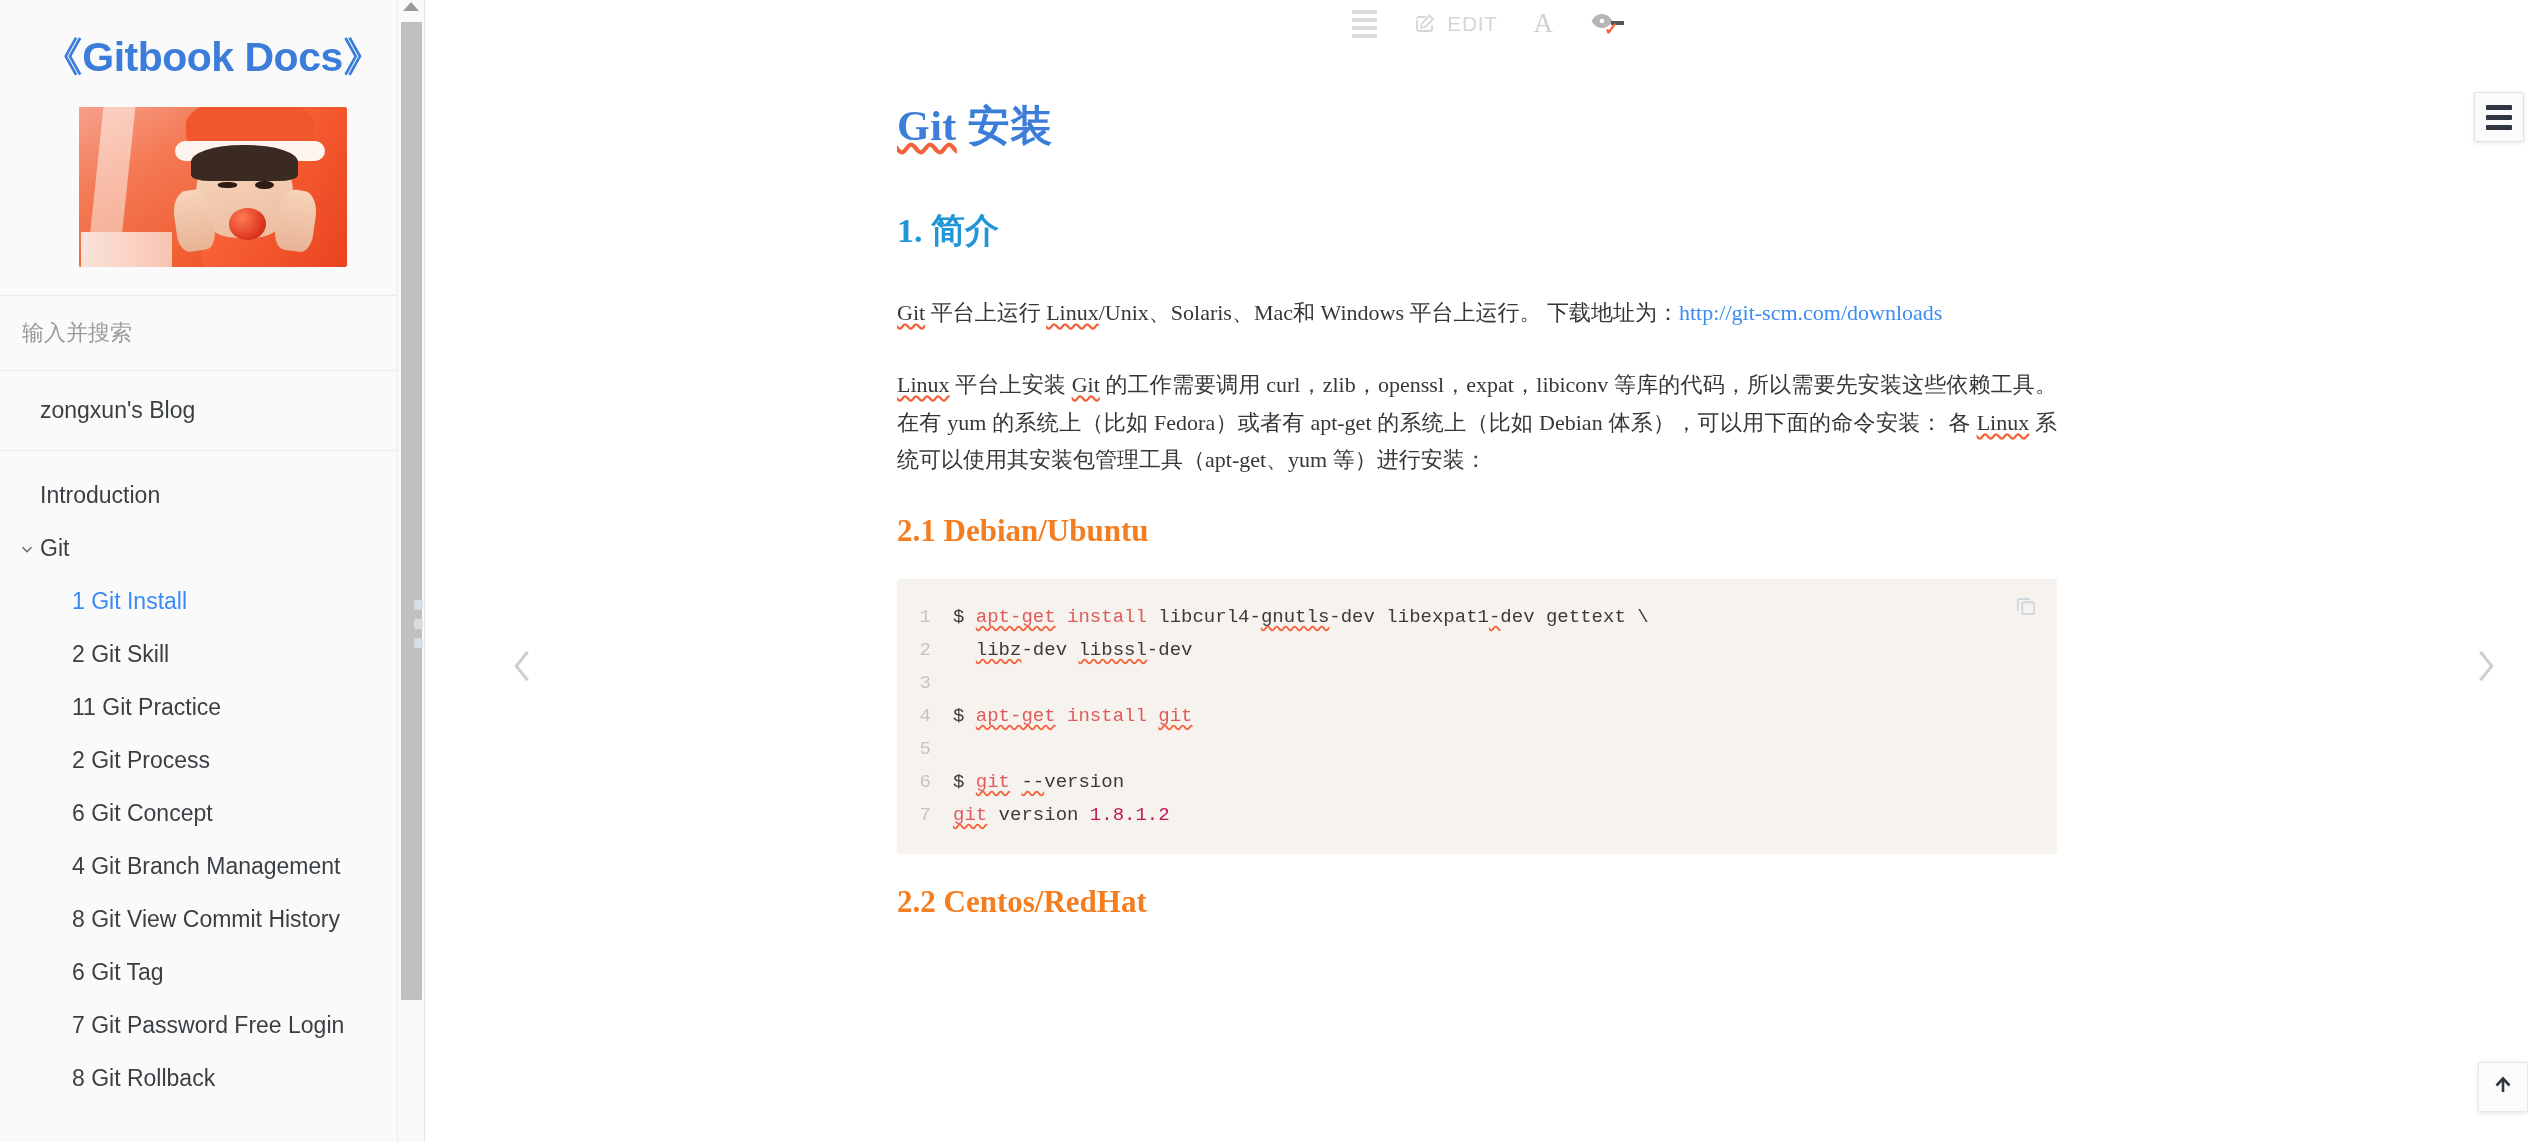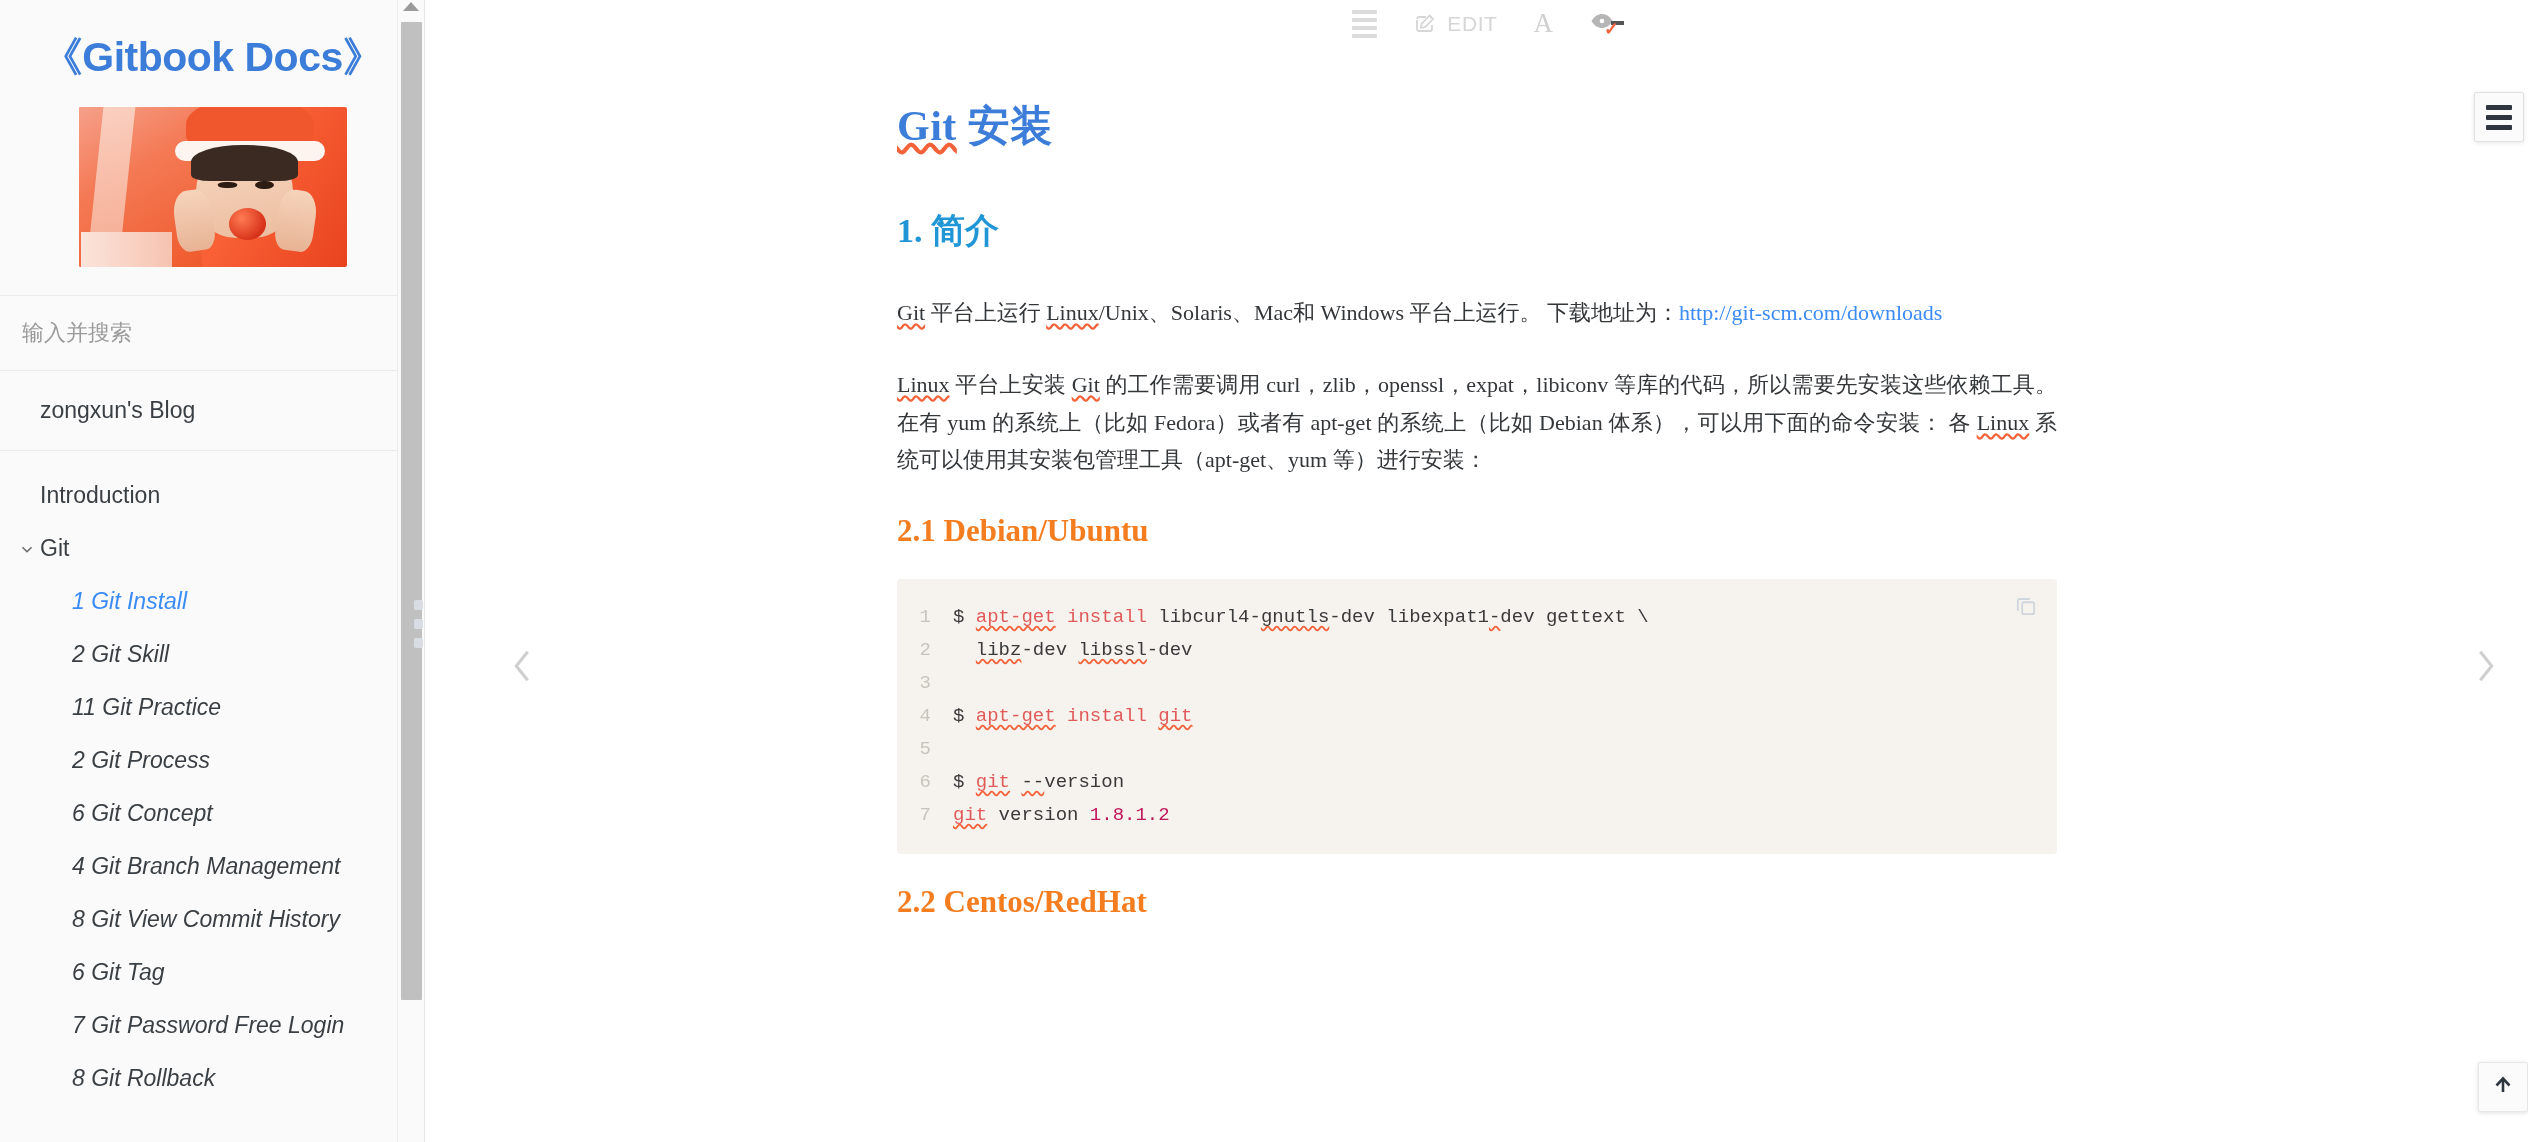--- a/index.html
+++ b/index.html
@@ -84,21 +84,21 @@
     font-size: 23px; color:#3a3f44;
     border-bottom:1px solid #eaeaea;
   }
   .sb-list { padding: 18px 0 0; }
   .sb-item {
     position: relative;
     padding: 13px 20px 13px 40px;
     font-size: 23px; color:#3a3f44;
     cursor: pointer; white-space: nowrap;
   }
-  .sb-item.level2 { padding-left: 72px; font-style: italic; }
+  .sb-item.level2 { padding-left: 72px; }
   .sb-item.active { color:#3b8bf5; }
   .sb-caret {
     position:absolute; left: 18px; top: 50%; transform: translateY(-50%);
     width: 18px; height: 18px; color:#6b6b6b;
   }
   .sb-caret svg { display:block; }
 
   
   #sb-handle {
     position:absolute; left: 414px; top: 600px;

